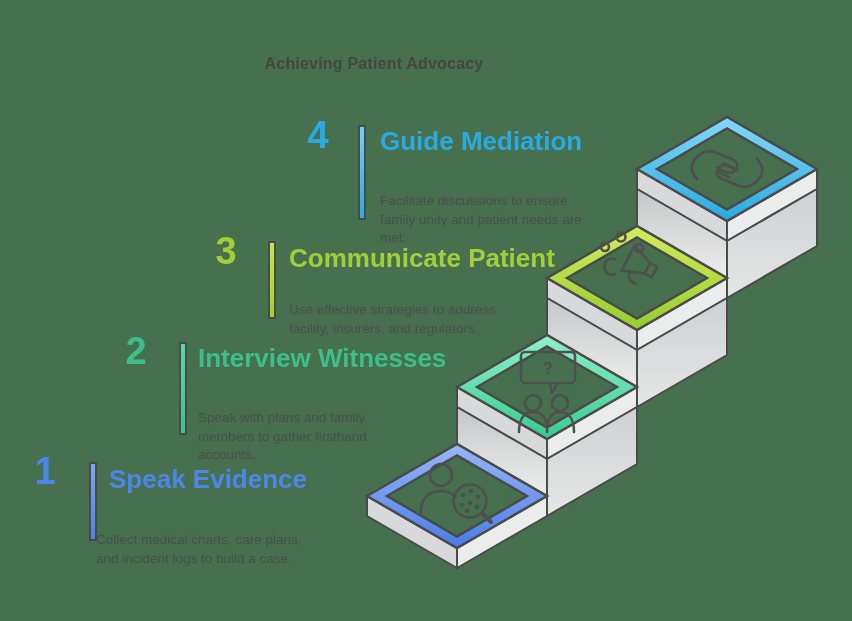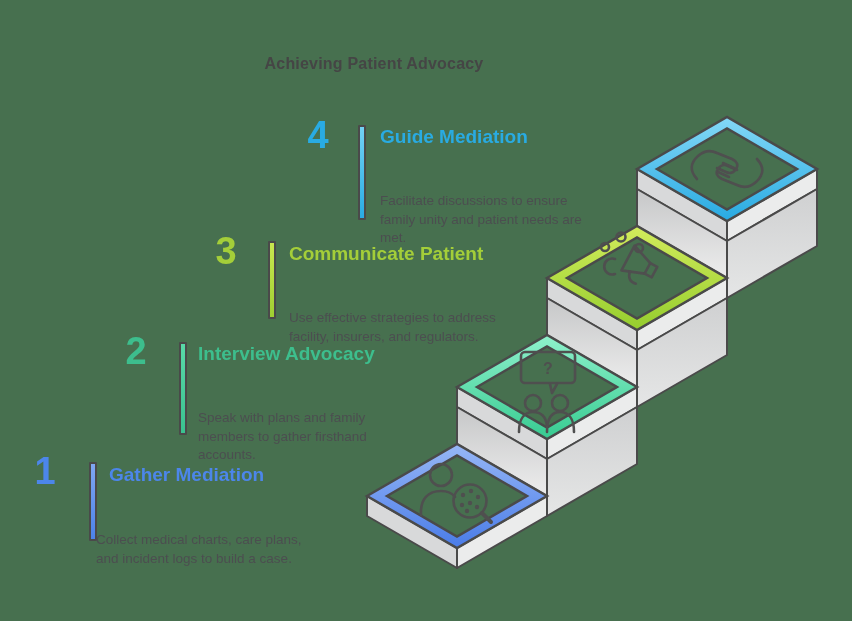--- a/index.html
+++ b/index.html
@@ -18,21 +18,21 @@
     margin-top:9px;
   }
   .step-num{
     position:absolute;width:48px;text-align:center;
     font-size:38px;font-weight:bold;line-height:1;
   }
   .step-bar{
     position:absolute;width:4px;border:2px solid #4A4A4A;border-radius:1px;
   }
   .step-head{
-    position:absolute;font-size:19px;font-weight:bold;line-height:1.2;
+    position:absolute;font-size:26px;font-weight:bold;line-height:1.2;
     white-space:nowrap;
   }
   .step-desc{
     position:absolute;font-size:13.5px;line-height:18.5px;color:#4C4E50;
     white-space:pre-line;width:270px;margin-top:36px;
   }
   
   .c1{color:#4C86EA}.c2{color:#3DBE8D}.c3{color:#A4CE39}.c4{color:#29ABE2}
   .bar1{background:linear-gradient(180deg,#7FA7F2,#4C82E9)}
   .bar2{background:linear-gradient(180deg,#59D9A8,#3AC28F)}
@@ -160,34 +160,34 @@
     <div class="step-head c4" style="left:380px;top:126px">Guide Mediation</div>
     <div class="step-desc" style="left:380px;top:156px">Facilitate discussions to ensure
 family unity and patient needs are
 met.</div>
   </div>
 
   <div>
     <div class="step-num c3" style="left:202px;top:232px">3</div>
     <div class="step-bar bar3" style="left:268px;top:241px;height:74px"></div>
     <div class="step-head c3" style="left:289px;top:243px">Communicate Patient</div>
-    <div class="step-desc" style="left:289px;top:273px">Use effective strategies to address
+    <div class="step-desc" style="left:289px;top:265px">Use effective strategies to address
 facility, insurers, and regulators.</div>
   </div>
 
   <div>
     <div class="step-num c2" style="left:112px;top:332px">2</div>
     <div class="step-bar bar2" style="left:179px;top:342px;height:89px"></div>
-    <div class="step-head c2" style="left:198px;top:343px">Interview Advocacy</div>
+    <div class="step-head c2" style="left:198px;top:343px">Interview Witnesses</div>
     <div class="step-desc" style="left:198px;top:373px">Speak with plans and family
 members to gather firsthand
 accounts.</div>
   </div>
 
   <div>
     <div class="step-num c1" style="left:21px;top:452px">1</div>
     <div class="step-bar bar1" style="left:89px;top:462px;height:75px"></div>
-    <div class="step-head c1" style="left:109px;top:464px">Gather Mediation</div>
+    <div class="step-head c1" style="left:109px;top:464px">Speak Evidence</div>
     <div class="step-desc" style="left:96px;top:495px">Collect medical charts, care plans,
 and incident logs to build a case.</div>
   </div>
 
 </div>
 
 </body></html>

